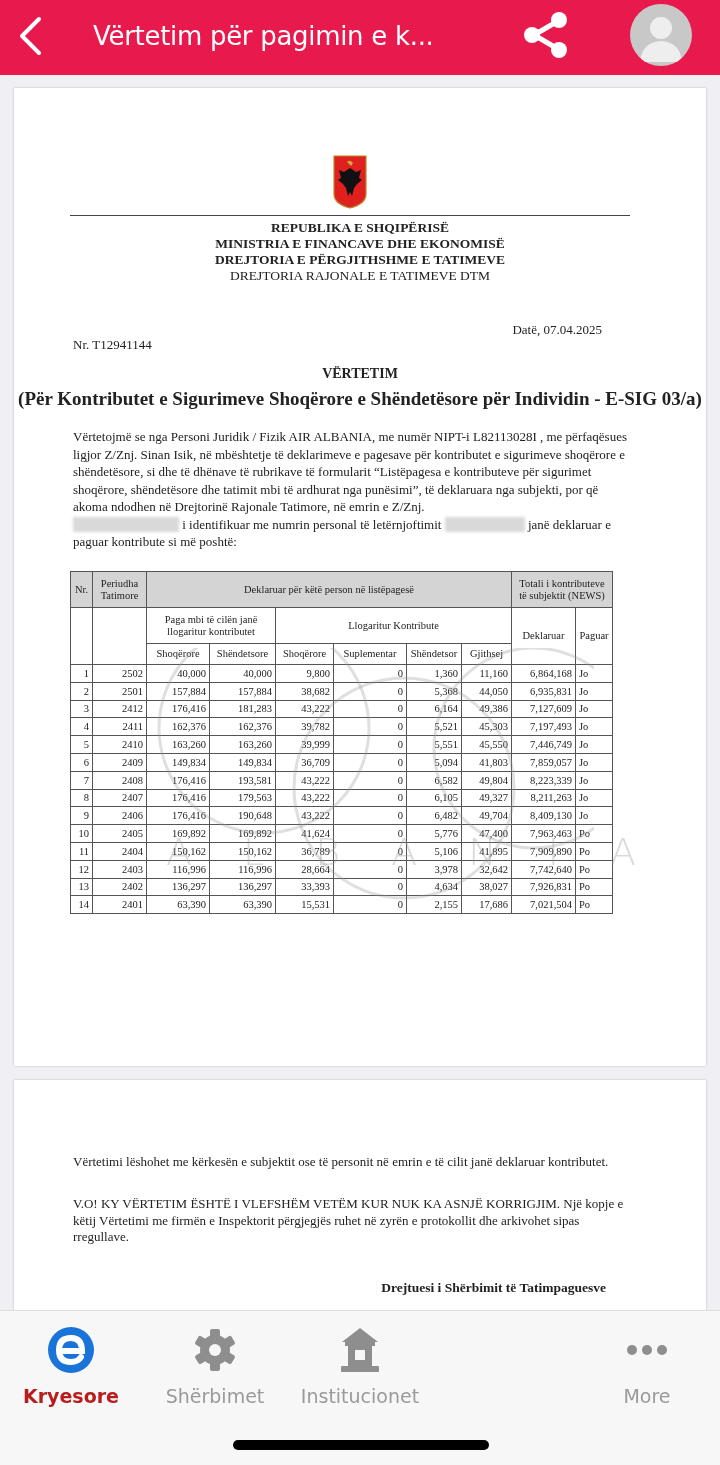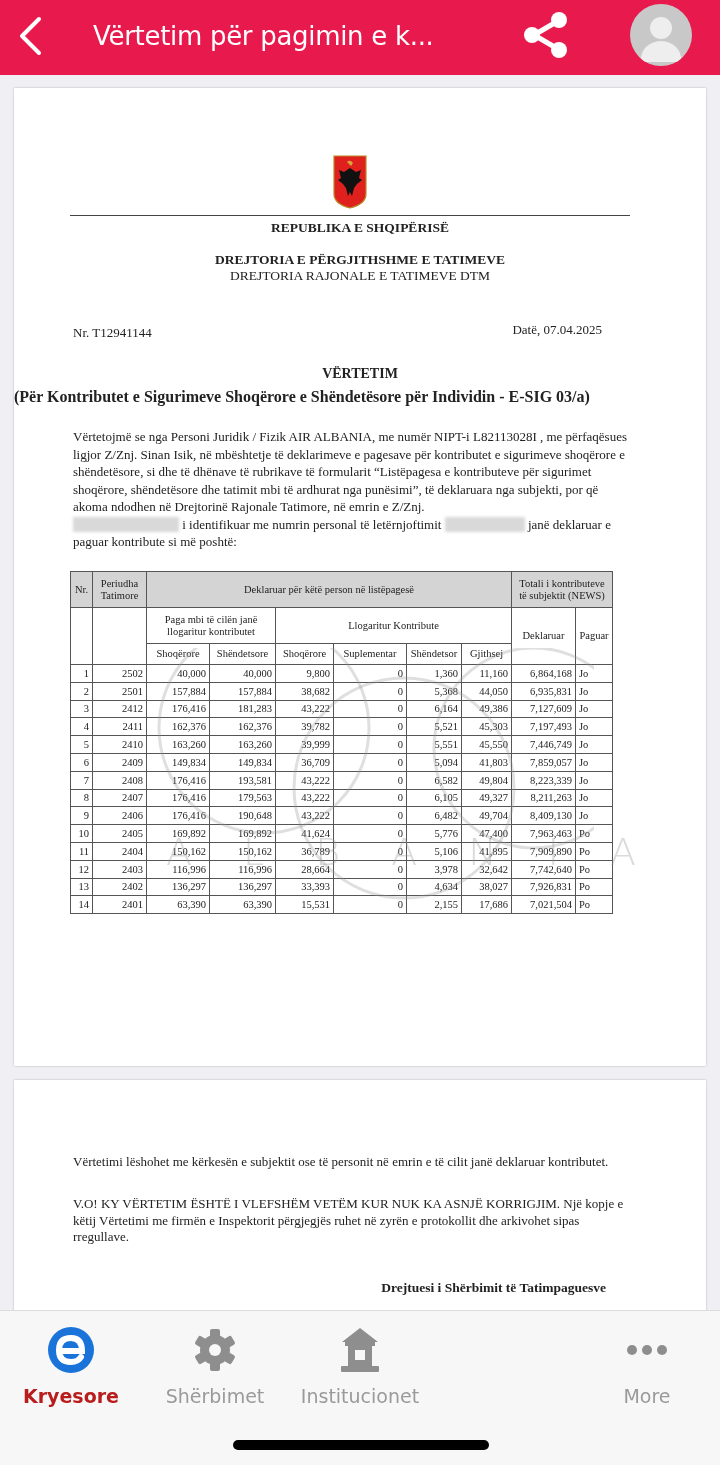--- a/index.html
+++ b/index.html
@@ -16,24 +16,24 @@
   
   .page { position: absolute; left: 14px; width: 692px; background: #fff; box-shadow: 0 0 2px rgba(0,0,0,0.25); }
   .page1 { top: 88px; height: 978px; }
   .page2 { top: 1080px; height: 240px; }
   .serif { font-family: "Liberation Serif", serif; color: #222; }
 
   .emblem { position: absolute; left: 318px; top: 66px; width: 36px; height: 56px; }
   .rule { position: absolute; left: 56px; top: 127px; width: 560px; height: 1px; background: #444; }
   .org { position: absolute; left: 0; width: 692px; text-align: center; font-size: 13.5px; line-height: 16px; }
   .org.b { font-weight: bold; }
-  .nr { position: absolute; left: 59px; top: 237px; font-size: 13px; }
+  .nr { position: absolute; left: 59px; top: 249px; font-size: 13px; }
   .date { position: absolute; right: 104px; top: 234px; font-size: 13px; margin-left: 20px; }
   .doc-title { position: absolute; left: 0; width: 692px; top: 278px; text-align: center; font-weight: bold; font-size: 14px; }
-  .doc-subtitle { position: absolute; left: 0; width: 692px; top: 300px; text-align: left; font-weight: bold; font-size: 16px; }
+  .doc-subtitle { position: absolute; left: 0; width: 692px; top: 300px; text-align: center; font-weight: bold; font-size: 19px; }
   .body-text { position: absolute; left: 59px; top: 340px; width: 560px; font-size: 13px; line-height: 17.5px; }
   .redact { display: inline-block; height: 15px; background: #d9d9d9; vertical-align: -3px; filter: blur(1.5px); }
 
   
   .tbl { position: absolute; left: 56px; top: 483px; border-collapse: collapse; font-family: "Liberation Serif", serif; font-size: 10.5px; color: #222; }
   .tbl td, .tbl th { border: 1px solid #555; padding: 0 3px; font-weight: normal; }
   .tbl th { text-align: center; line-height: 12px; }
   .tbl th.gray { background: #d4d4d4; }
   .tbl tbody td { text-align: right; height: 17.8px; }
   .tbl tbody td.pg { text-align: left; }
@@ -81,20 +81,21 @@
   </div>
 
   <div class="page page1 serif">
     <svg class="emblem" viewBox="0 0 36 56">
       <path d="M2 2 H34 V40 Q34 50 18 54 Q2 50 2 40 Z" fill="#e0201d" stroke="#b8892a" stroke-width="1.2"></path>
       <path d="M15 8 Q18 5 21 9 L19 12 Z" fill="#d4a83a"></path>
       <path d="M18 14 L12 18 L7 16 L9 24 L6 26 L11 30 L14 34 L16 42 L18 38 L20 42 L22 34 L25 30 L30 26 L27 24 L29 16 L24 18 Z" fill="#111"></path>
     </svg>
     <div class="rule"></div>
     <div class="org b" style="top:132px">REPUBLIKA E SHQIPËRISË</div>
+    <div class="org b" style="top:148px">MINISTRIA E FINANCAVE DHE EKONOMISË</div>
     <div class="org b" style="top:164px">DREJTORIA E PËRGJITHSHME E TATIMEVE</div>
     <div class="org" style="top:180px">DREJTORIA RAJONALE E TATIMEVE DTM</div>
 
     <div class="nr">Nr. T12941144</div>
     <div class="date">Datë, 07.04.2025</div>
 
     <div class="doc-title">VËRTETIM</div>
     <div class="doc-subtitle">(Për Kontributet e Sigurimeve Shoqërore e Shëndetësore për Individin - E-SIG 03/a)</div>
 
     <div class="body-text">

